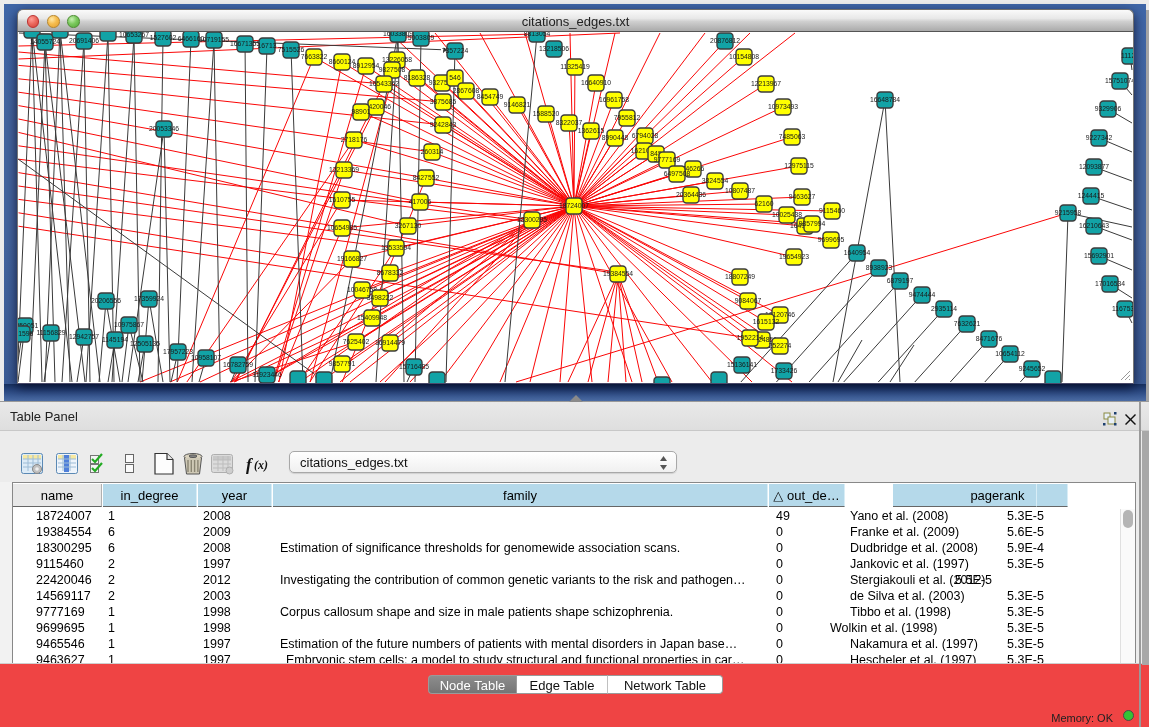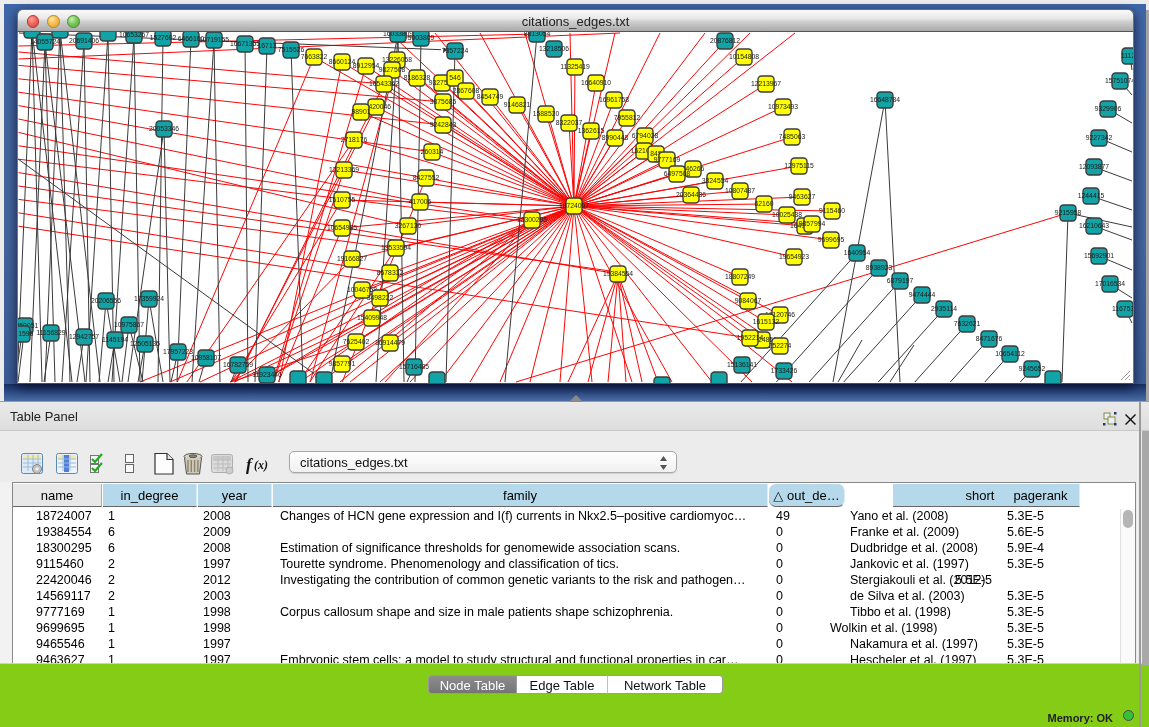--- a/index.html
+++ b/index.html
@@ -29,24 +29,24 @@
 #table { position:absolute; left:12px; top:482px; width:1124px; height:181px; background:#fff;
   border:1px solid #888; border-bottom:none; overflow:hidden; }
 .hcell { position:absolute; top:1px; height:23px; background:#b5d9ea; border-right:1px solid #d8edf6;
   font-size:13px; color:#000; text-align:center; line-height:23px; top:1px; border-bottom:1px solid #666; }
 .trow { position:absolute; left:0; width:1124px; height:16px; font-size:12.5px; color:#000; }
 .trow span { position:absolute; top:0px; white-space:nowrap; }
 #leftstrip { position:absolute; left:0; top:482px; width:12px; height:181px; background:#f2f2f2; }
 #scrollbar { position:absolute; left:1107px; top:26px; width:15px; height:155px; background:#fafafa;
   border-left:1px solid #e0e0e0; }
 #thumb { position:absolute; left:2px; top:1px; width:10px; height:18px; background:#b5b5b5; border-radius:5px; }
-#tabs { position:absolute; left:0; top:663px; width:1149px; height:64px; background:#84cc16; border-top:1px solid #cfcfcf; }
+#tabs { position:absolute; left:0; top:663px; width:1149px; height:64px; background:#ef4444; border-top:1px solid #cfcfcf; }
 .seg { position:absolute; top:11px; height:19px; font-size:13px; line-height:19px; text-align:center;
   border:1px solid #9a9a9a; background:#fff; color:#111; }
-#memory { position:absolute; right:36px; top:48px; font-size:11px; color:#222;font-weight:bold; }
+#memory { position:absolute; right:36px; top:48px; font-size:11px; color:#222; }
 #memdot { position:absolute; right:15px; top:46px; width:11px; height:11px; border-radius:50%;
   background:#35c335; border:1px solid #4a4a4a; }
 #rightedge { position:absolute; left:1142px; top:431px; width:7px; height:234px; background:#a8a8a8; }
 </style></head><body>
 <div id="desktop"></div>
 <div id="band" style="position:absolute;left:4px;top:384px;width:1142px;height:17px;background:linear-gradient(180deg,#17305f 0%,#27447c 35%,#3a5a94 70%,#4c6ca4 100%);"></div>
 <div id="rightframe"></div>
 <div id="win">
   <div id="titlebar">
     <div class="tl" style="left:8.75px; background:radial-gradient(circle at 35% 30%,#ff9d96,#ec6b60 45%,#d33e32); border:0.5px solid #b33;"></div>
@@ -811,28 +811,27 @@
         <path d="M4.5 14 L8 9 H1 Z" fill="#555"></path>
     </svg>
   </div>
 </div>
 <div id="leftstrip"></div>
 <div id="table">
   <div class="hcell" style="left:0px; width:89px; background:#e8e8e8; border-right:1px solid #b0b0b0;">name</div>
   <div class="hcell" style="left:90px; width:94px;">in_degree</div>
   <div class="hcell" style="left:185px; width:74px;">year</div>
   <div class="hcell" style="left:260px; width:495px;">family</div>
-  <div class="hcell" style="left:756px; width:76px;border-radius:7px;">△ out_de…</div>
+  <div class="hcell" style="left:756px; width:76px;">△ out_de…</div>
   <div class="hcell" style="left:880px; width:175px;">short</div>
-  <div class="hcell" style="left:989px; width:78px;">pagerank</div>
+  <div class="hcell" style="left:946px; width:78px;">pagerank</div>
   <div class="trow" style="top:26px">
 <span style="left:23px">18724007</span>
       <span style="left:95px">1</span>
       <span style="left:190px">2008</span>
-<span style="left:267px">Changes of HCN gene expression and I(f) currents in Nkx2.5–positive cardiomyoc…</span>
       <span style="left:763px">49</span>
       <span style="left:837px">Yano et al. (2008)</span>
 <span style="left:994px">5.3E-5</span>
     </div>
     <div class="trow" style="top:42px">
 <span style="left:23px">19384554</span>
       <span style="left:95px">6</span>
       <span style="left:190px">2009</span>
       <span style="left:763px">0</span>
       <span style="left:837px">Franke et al. (2009)</span>
@@ -844,21 +843,20 @@
       <span style="left:190px">2008</span>
 <span style="left:267px">Estimation of significance thresholds for genomewide association scans.</span>
       <span style="left:763px">0</span>
       <span style="left:837px">Dudbridge et al. (2008)</span>
 <span style="left:994px">5.9E-4</span>
     </div>
     <div class="trow" style="top:74px">
 <span style="left:23px">9115460</span>
       <span style="left:95px">2</span>
       <span style="left:190px">1997</span>
-<span style="left:267px">Tourette syndrome. Phenomenology and classification of tics.</span>
       <span style="left:763px">0</span>
       <span style="left:837px">Jankovic et al. (1997)</span>
 <span style="left:994px">5.3E-5</span>
     </div>
     <div class="trow" style="top:90px">
 <span style="left:23px">22420046</span>
       <span style="left:95px">2</span>
       <span style="left:190px">2012</span>
 <span style="left:267px">Investigating the contribution of common genetic variants to the risk and pathogen…</span>
       <span style="left:763px">0</span>
@@ -887,29 +885,30 @@
       <span style="left:95px">1</span>
       <span style="left:190px">1998</span>
       <span style="left:763px">0</span>
       <span style="left:817px">Wolkin et al. (1998)</span>
 <span style="left:994px">5.3E-5</span>
     </div>
     <div class="trow" style="top:154px">
 <span style="left:23px">9465546</span>
       <span style="left:95px">1</span>
       <span style="left:190px">1997</span>
+<span style="left:267px">Estimation of the future numbers of patients with mental disorders in Japan base…</span>
       <span style="left:763px">0</span>
       <span style="left:837px">Nakamura et al. (1997)</span>
 <span style="left:994px">5.3E-5</span>
     </div>
     <div class="trow" style="top:170px">
 <span style="left:23px">9463627</span>
       <span style="left:95px">1</span>
       <span style="left:190px">1997</span>
-<span style="left:267px">Embryonic stem cells: a model to study structural and functional properties in car…</span>
+<span style="left:273px">Embryonic stem cells: a model to study structural and functional properties in car…</span>
       <span style="left:763px">0</span>
       <span style="left:837px">Hescheler et al. (1997)</span>
 <span style="left:994px">5.3E-5</span>
     </div>
   <div id="scrollbar">
       <div id="thumb"></div>
     </div>
 </div>
 <div id="tabs">
   <div class="seg" style="left:428px; width:88px; background:linear-gradient(180deg,#8d8d8d,#757575); color:#fff; border-radius:4px 0 0 4px; border-right:none;">Node Table</div>

